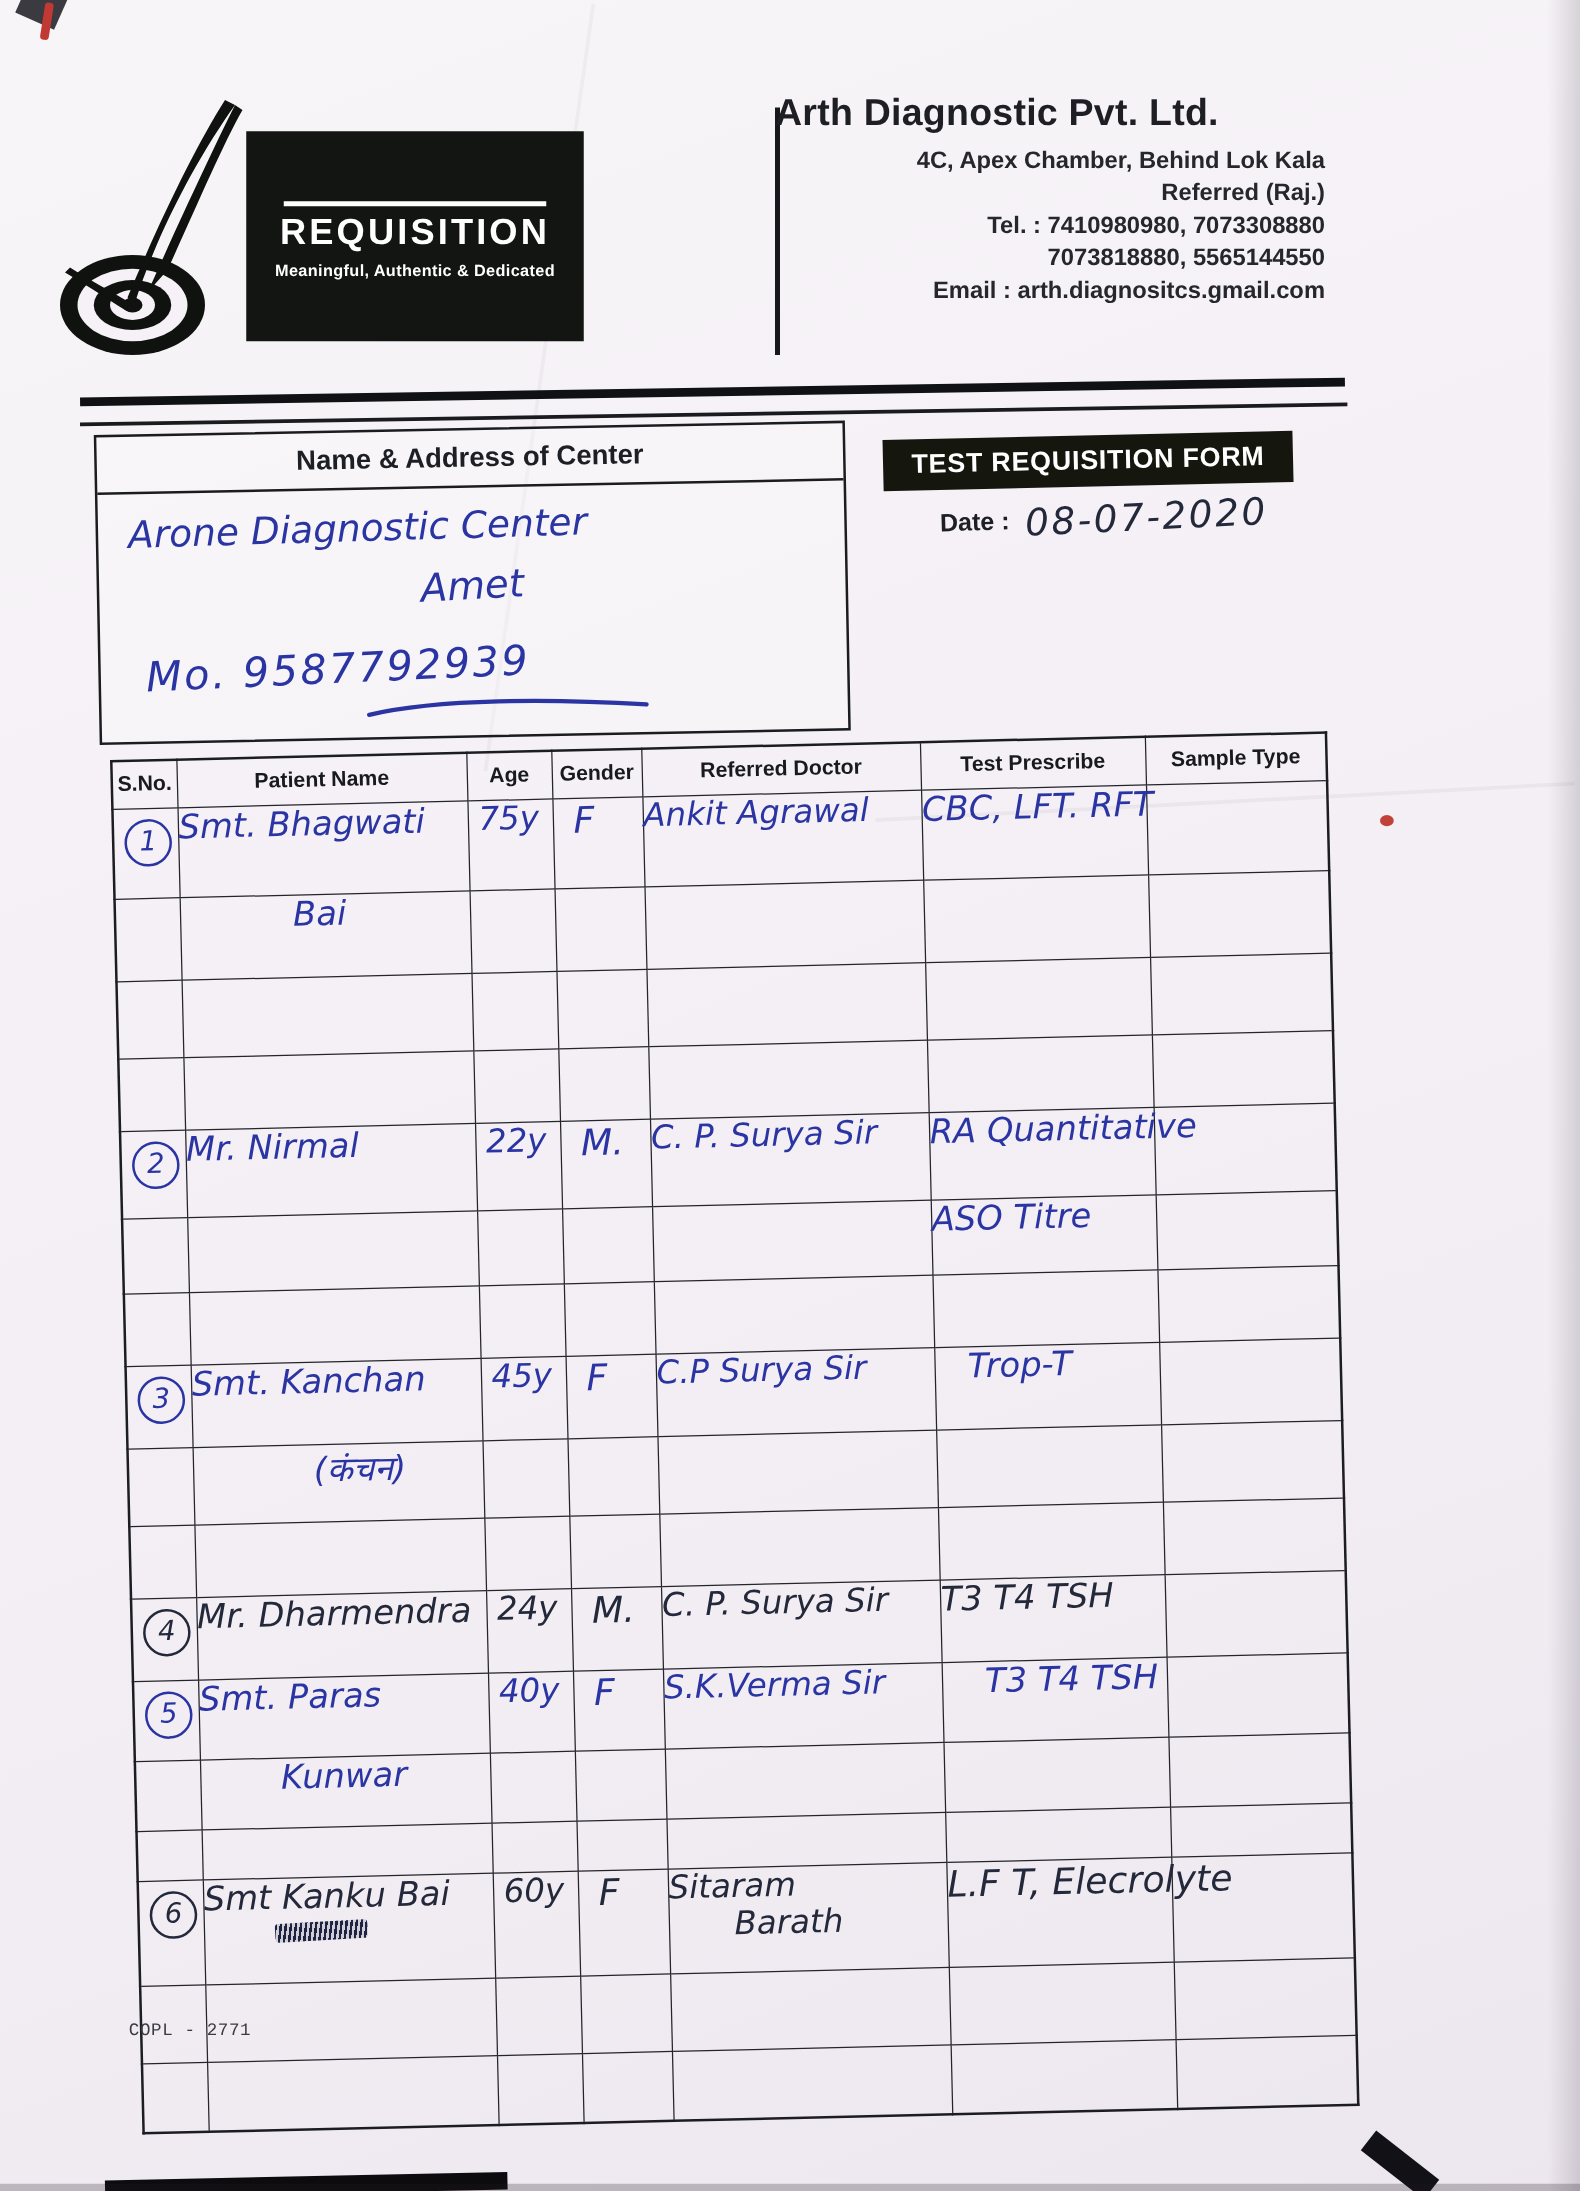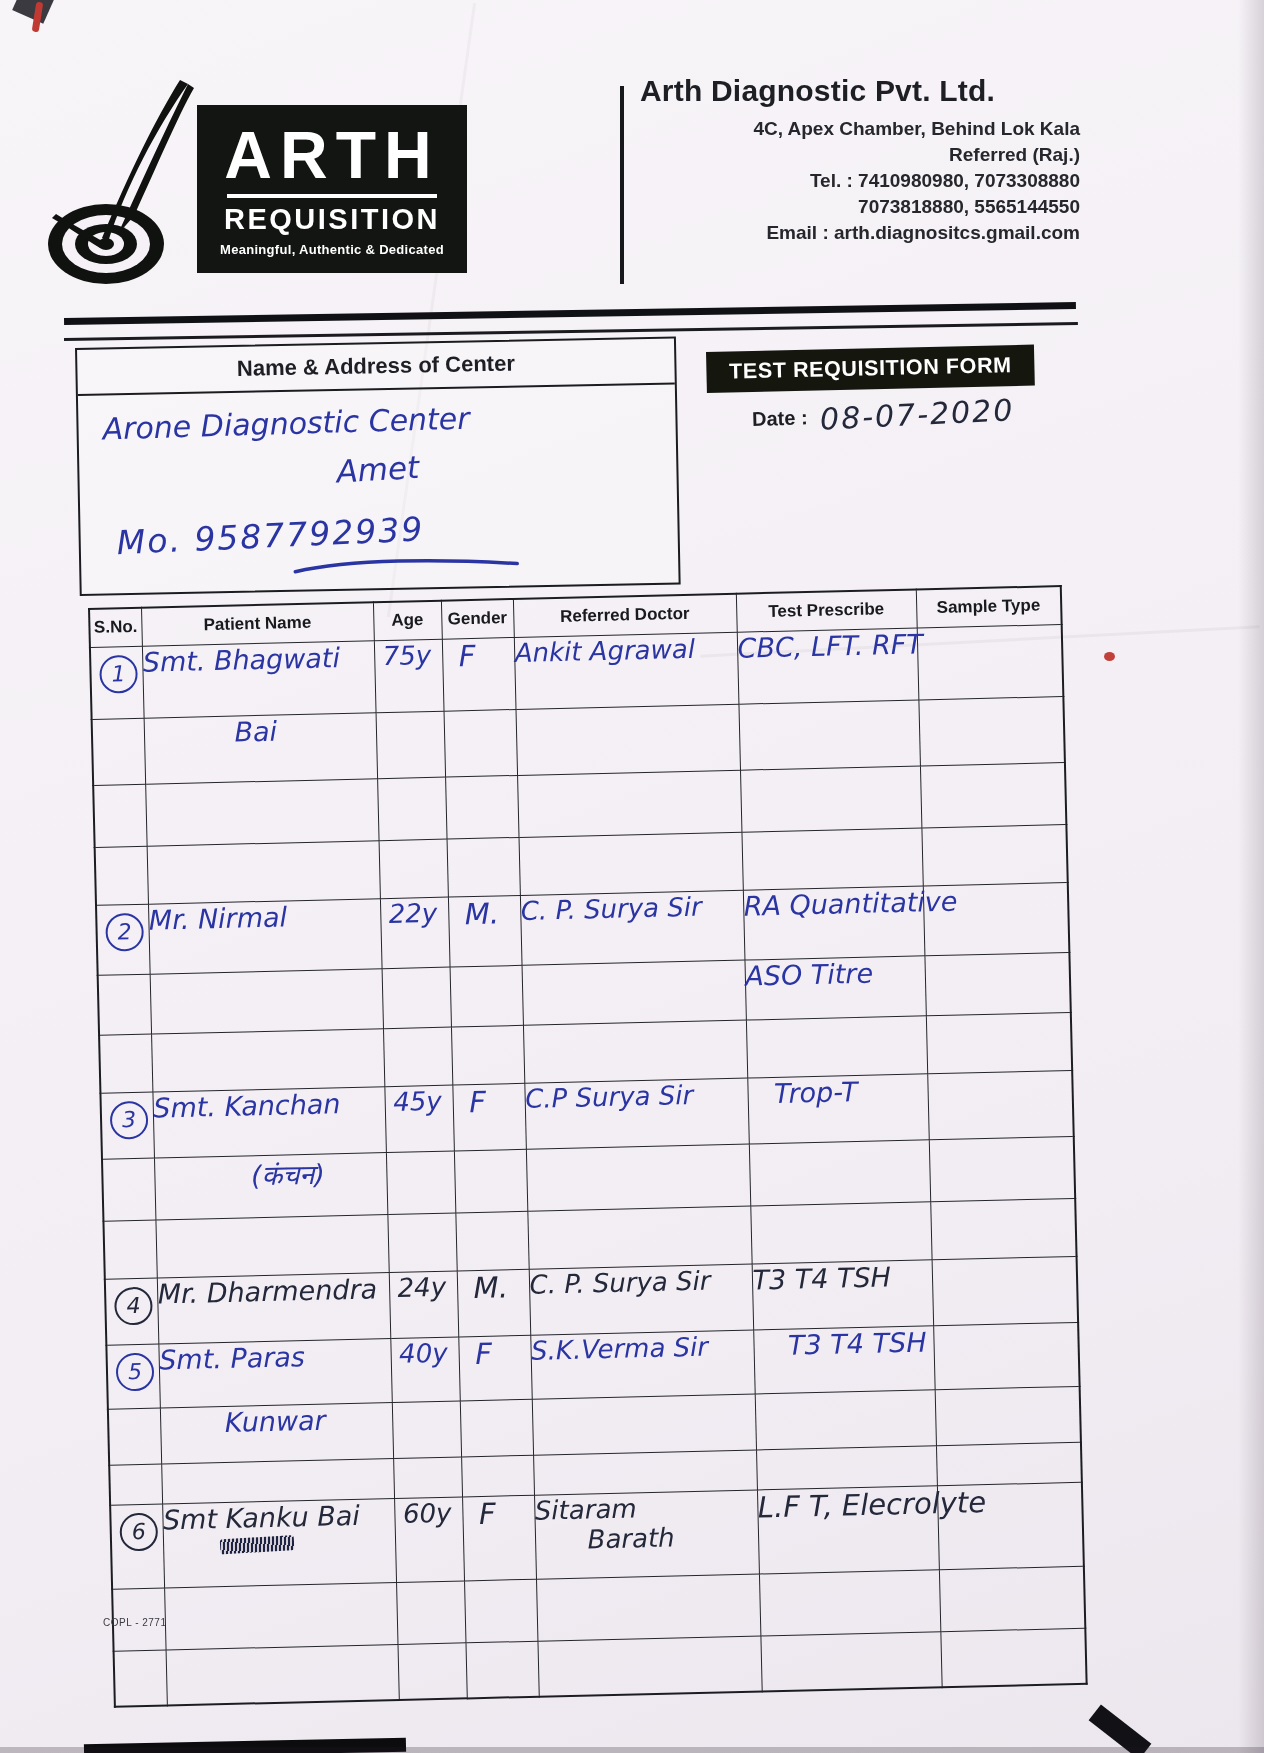--- a/index.html
+++ b/index.html
@@ -13,21 +13,21 @@
 
   
   .logo-wrap{position:absolute;left:38px;top:66px;width:450px;height:230px;}
   .logo-box{position:absolute;left:159px;top:39px;width:270px;height:168px;background:#121511;
     display:flex;flex-direction:column;align-items:center;justify-content:center;color:#fff;}
   .logo-arth{font-size:66px;font-weight:700;letter-spacing:8px;line-height:1;}
   .logo-rule{width:210px;height:4px;background:#fff;margin:6px 0 5px;}
   .logo-diag{font-size:29px;font-weight:700;letter-spacing:2.5px;}
   .logo-tag{font-size:13px;font-weight:700;margin-top:6px;letter-spacing:.3px;}
   .co-rule{position:absolute;left:620px;top:86px;width:4px;height:198px;background:#17181c;}
-  .co-block{position:absolute;left:640px;top:74px;width:440px;}
+  .co-block{position:absolute;left:620px;top:74px;width:440px;}
   .co-name{font-size:30px;font-weight:800;letter-spacing:.2px;margin-bottom:8px;}
   .co-line{font-size:19px;font-weight:700;line-height:26px;color:#26272c;text-align:right;}
 
   .rule-thick{position:absolute;left:64px;top:318px;width:1012px;height:7px;background:#101114;transform:rotate(-0.9deg);transform-origin:left top;}
   .rule-thin{position:absolute;left:64px;top:338px;width:1014px;height:3px;background:#1a1b1f;transform:rotate(-0.9deg);transform-origin:left top;}
 
   
   .center-box{position:absolute;left:75px;top:348px;width:597px;height:244px;border:2.5px solid #1b1c20;
     transform:rotate(-1.1deg);transform-origin:left top;background:rgba(255,255,255,.25);}
   .center-title{height:44px;border-bottom:2.2px solid #1b1c20;display:flex;align-items:center;justify-content:center;
@@ -59,21 +59,21 @@
   .cell-pad{padding:8px 2px 0 10px;}
   .nm{font-size:27px;white-space:nowrap;}
   .ag{font-size:26px;padding-left:8px;}
   .gd{font-size:29px;padding-left:16px;}
   .dr{font-size:26px;white-space:nowrap;}
   .ts{font-size:27px;white-space:nowrap;position:relative;z-index:3;}
   .scribble{width:74px;height:15px;margin:4px 0 0 56px;transform:rotate(-2deg);
     background:repeating-linear-gradient(100deg,#1d2340 0 2px,rgba(29,35,64,.15) 2px 4px);border-radius:3px;}
   .two-line span{display:block;}
 
-  .footer-code{position:absolute;left:103px;top:1617px;font-size:10px;color:#3a3b40;letter-spacing:.5px;}
+  .footer-code{position:absolute;left:103px;top:1617px;font-size:14px;color:#3a3b40;letter-spacing:.5px;font-family:Liberation Mono, monospace;}
 
   
   .corner-wedge{position:absolute;left:16px;top:-8px;width:34px;height:26px;background:#3a3a40;transform:rotate(24deg);}
   .red-stroke{position:absolute;left:34px;top:2px;width:7px;height:30px;background:#c03a33;transform:rotate(9deg);border-radius:3px;}
   .red-dot{position:absolute;left:1104px;top:652px;width:11px;height:9px;background:#c2403a;border-radius:50%;}
   .strip-bl{position:absolute;left:84px;top:1741px;width:322px;height:14px;background:#0c0c0e;transform:rotate(-1.2deg);}
   .sliver-br{position:absolute;left:1088px;top:1722px;width:64px;height:20px;background:#121216;transform:rotate(38deg);}
   .edge-bottom{position:absolute;left:0;top:1747px;width:100%;height:6px;background:rgba(30,25,35,.25);}
 </style>
 </head>
@@ -89,21 +89,20 @@
       <ellipse cx="68" cy="178" rx="58" ry="40" fill="#101210"></ellipse>
       <ellipse cx="68" cy="178" rx="44" ry="29" fill="#f5f1f6"></ellipse>
       <ellipse cx="68" cy="178" rx="31" ry="20" fill="#101210"></ellipse>
       <ellipse cx="68" cy="178" rx="18" ry="12" fill="#f5f1f6"></ellipse>
       <ellipse cx="68" cy="178" rx="8" ry="6" fill="#101210"></ellipse>
       <path d="M150,18 C120,60 88,120 70,176 L64,172 C90,110 118,52 142,14 Z" fill="#101210"></path>
       <path d="M150,18 C132,54 106,110 80,168 L96,150 C118,102 140,50 156,22 Z" fill="#101210"></path>
       <path d="M18,148 C34,158 52,168 66,176 L62,182 C46,172 28,160 14,152 Z" fill="#101210"></path>
     </svg>
     <div class="logo-box">
-      <div class="logo-arth">ARTH</div>
       <div class="logo-rule"></div>
       <div class="logo-diag">REQUISITION</div>
       <div class="logo-tag">Meaningful, Authentic &amp; Dedicated</div>
     </div>
   </div>
 
   <div class="co-rule"></div>
   <div class="co-block">
     <div class="co-name">Arth Diagnostic Pvt. Ltd.</div>
     <div class="co-line">4C, Apex Chamber, Behind Lok Kala</div>

